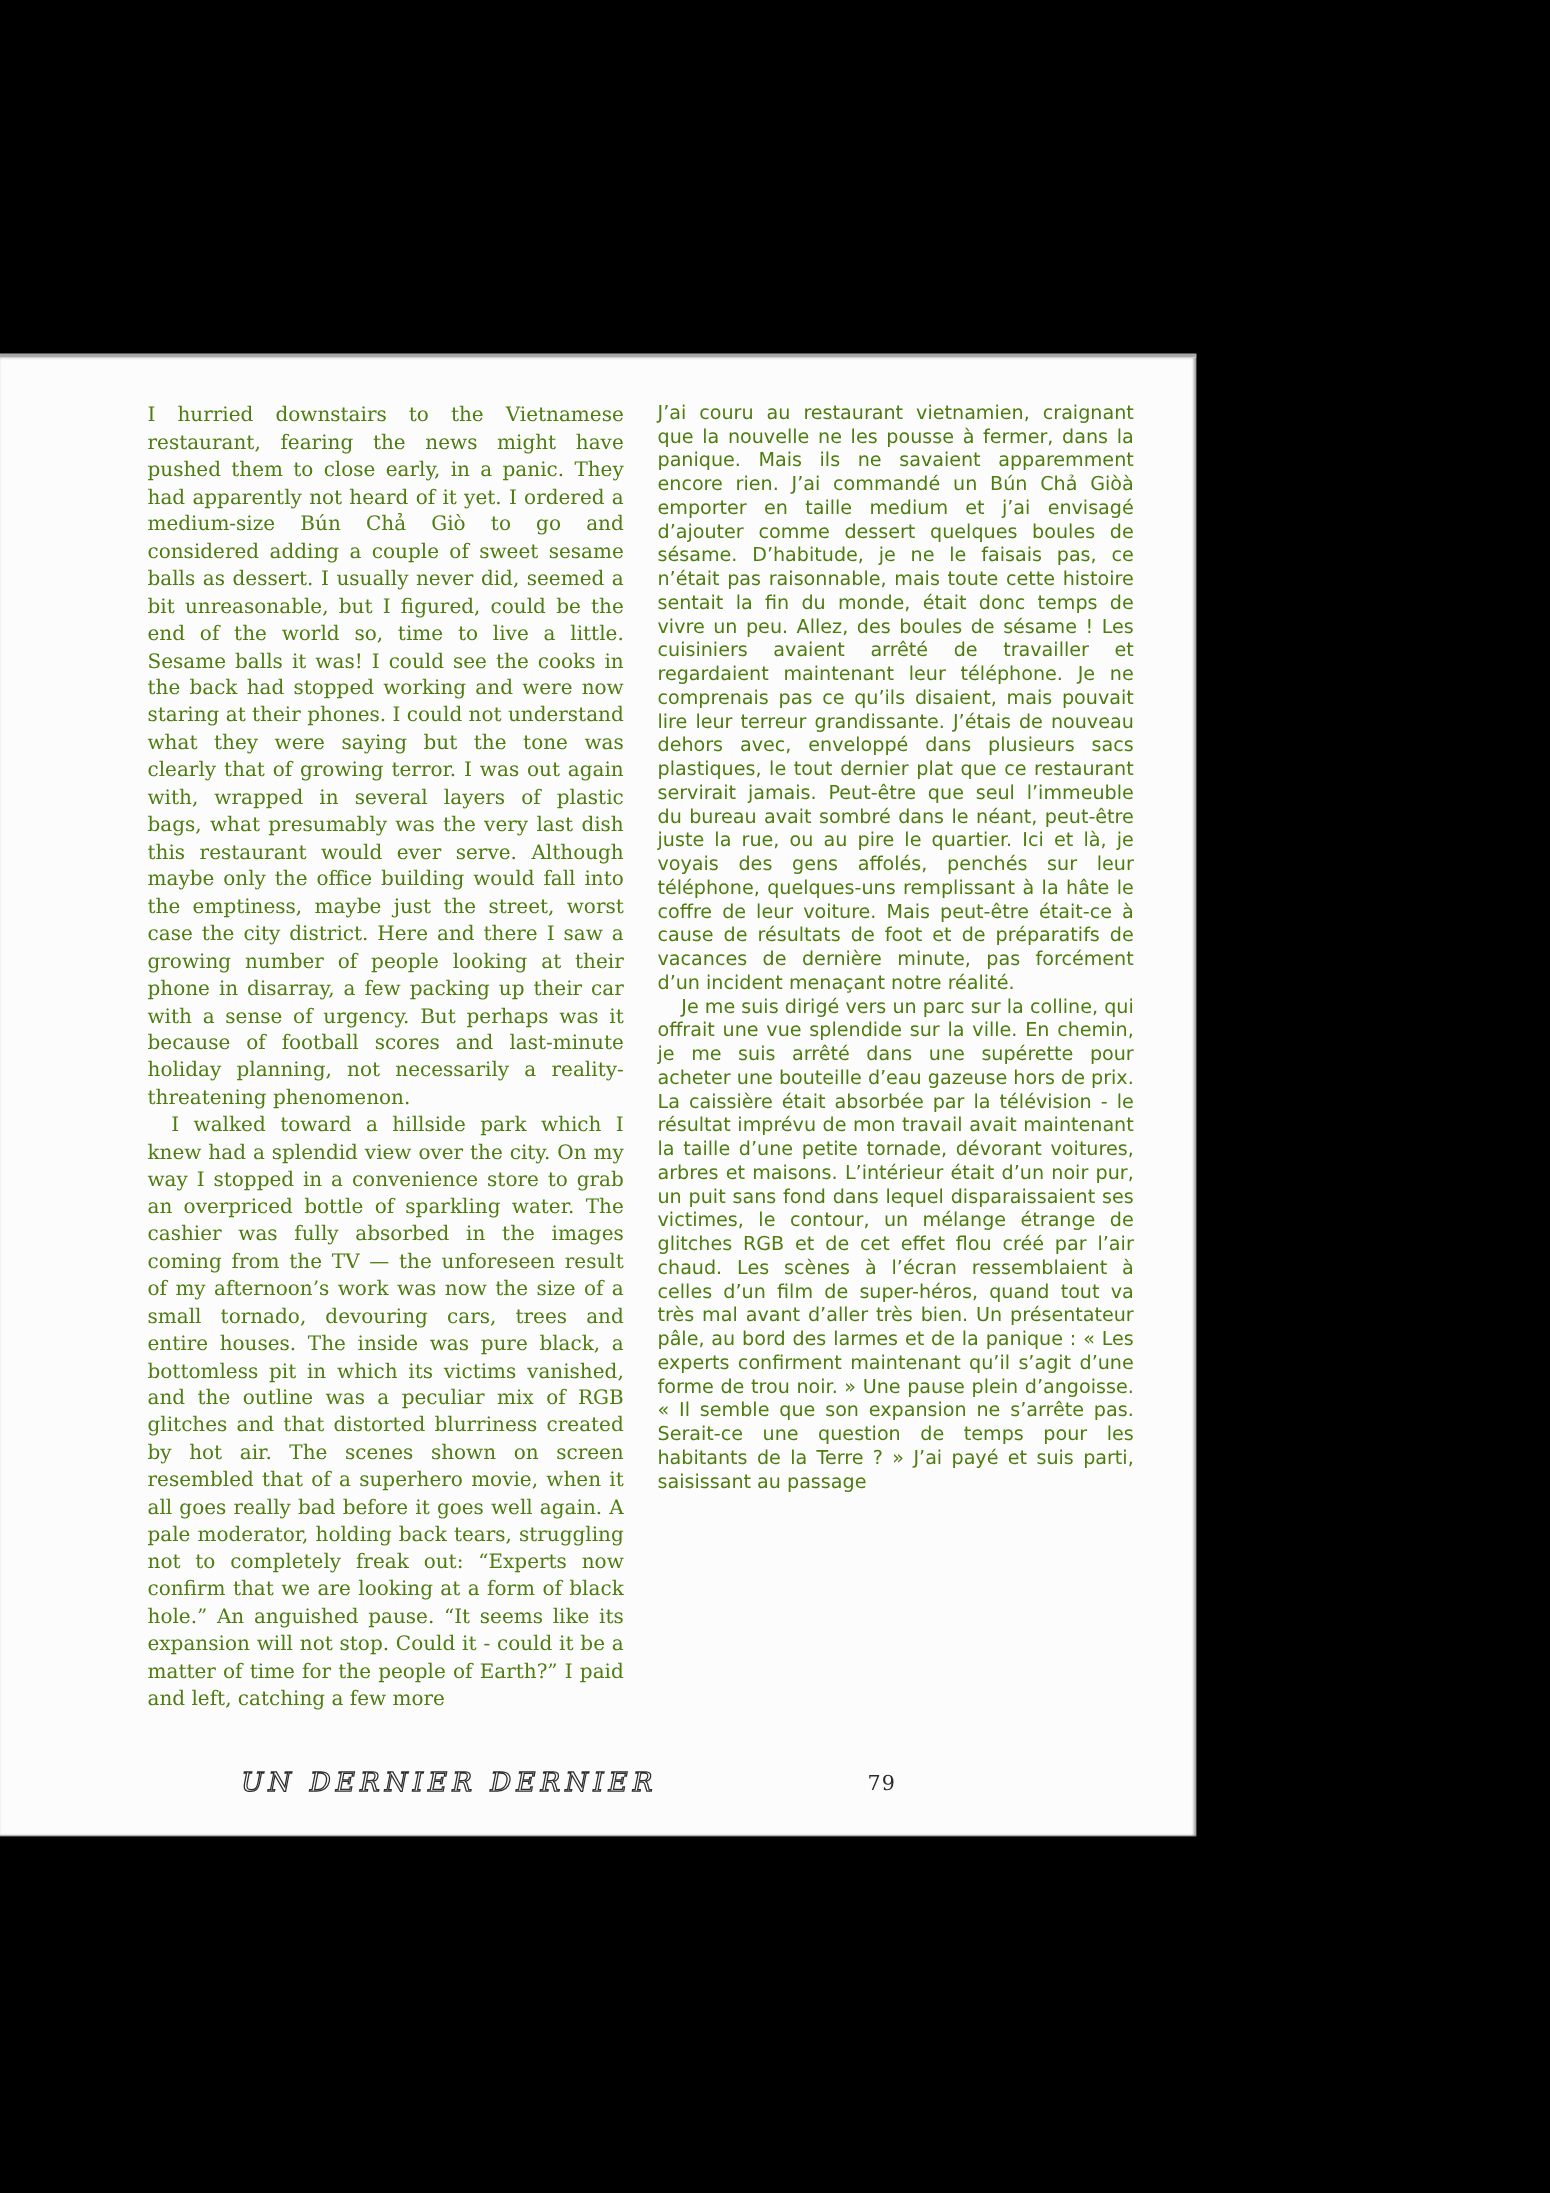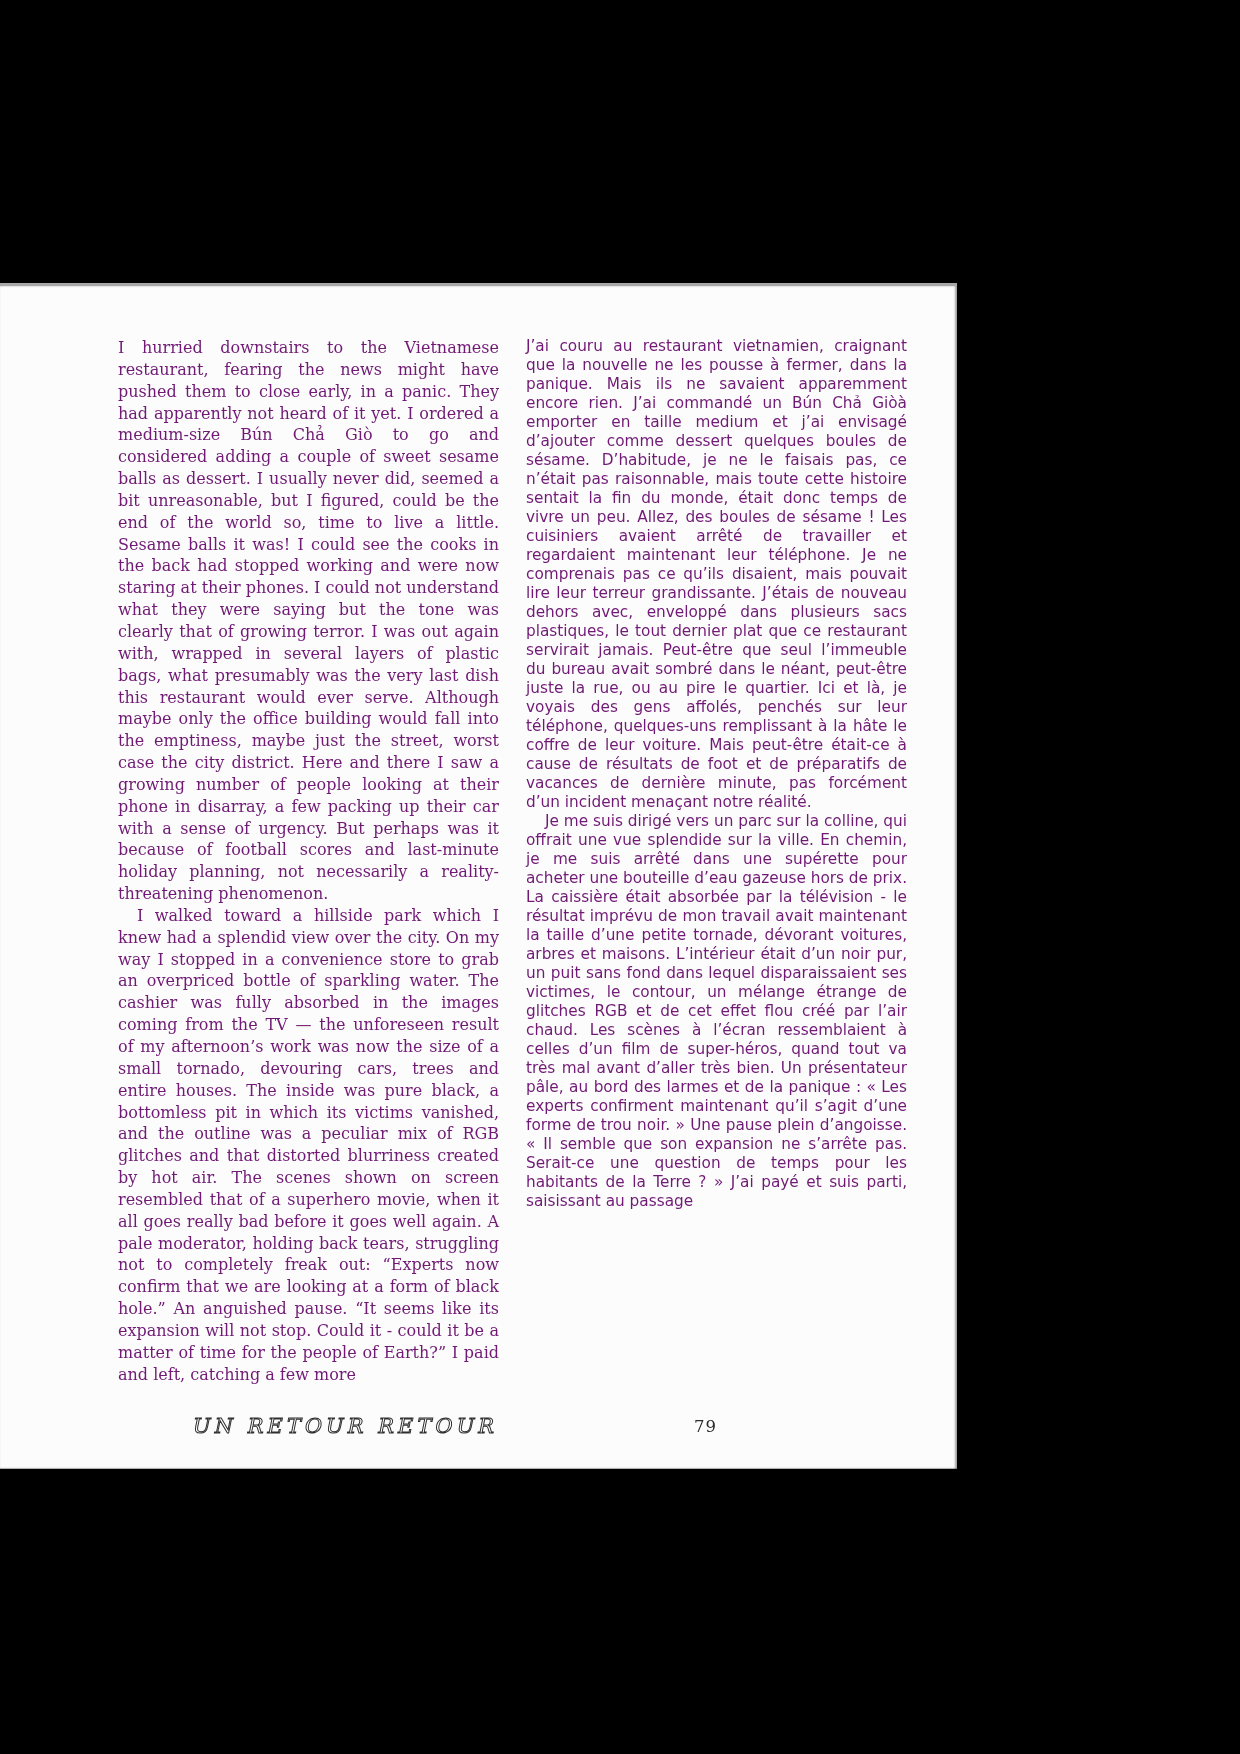--- a/index.html
+++ b/index.html
@@ -20,23 +20,23 @@
     top: 283px;
     width: 957px;
     height: 1186px;
     background: #fcfcfc;
     border-top: 3px solid #a8a8a8;
     box-shadow: inset -2px 0 2px rgba(0,0,0,0.35), inset 0 -1px 1px rgba(0,0,0,0.25);
     box-sizing: border-box;
   }
   .text-column {
     position: absolute;
-    top: 51px;
+    top: 35px;
     text-align: justify;
-    color: #701a75;
+    color: #4d7c0f;
   }
   .text-column p {
     margin: 0;
     padding: 0;
   }
   .text-column p.indented {
     text-indent: 19px;
   }
   .col-english {
     left: 118px;
@@ -84,18 +84,18 @@
     <div class="text-column col-english" lang="en">
       <p>I hurried downstairs to the Vietnamese restaurant, fearing the news might have pushed them to close early, in a panic. They had apparently not heard of it yet. I ordered a medium-size Bún Chả Giò to go and considered adding a couple of sweet sesame balls as dessert. I usually never did, seemed a bit unreasonable, but I figured, could be the end of the world so, time to live a little. Sesame balls it was! I could see the cooks in the back had stopped working and were now staring at their phones. I could not understand what they were saying but the tone was clearly that of growing terror. I was out again with, wrapped in several layers of plastic bags, what presumably was the very last dish this restaurant would ever serve. Although maybe only the office building would fall into the emptiness, maybe just the street, worst case the city district. Here and there I saw a growing number of people looking at their phone in disarray, a few packing up their car with a sense of urgency. But perhaps was it because of football scores and last-minute holiday planning, not necessarily a reality-threatening phenomenon.</p>
       <p class="indented">I walked toward a hillside park which I knew had a splendid view over the city. On my way I stopped in a convenience store to grab an overpriced bottle of sparkling water. The cashier was fully absorbed in the images coming from the TV — the unforeseen result of my afternoon’s work was now the size of a small tornado, devouring cars, trees and entire houses. The inside was pure black, a bottomless pit in which its victims vanished, and the outline was a peculiar mix of RGB glitches and that distorted blurriness created by hot air. The scenes shown on screen resembled that of a superhero movie, when it all goes really bad before it goes well again. A pale moderator, holding back tears, struggling not to completely freak out: “Experts now confirm that we are looking at a form of black hole.” An anguished pause. “It seems like its expansion will not stop. Could it - could it be a matter of time for the people of Earth?” I paid and left, catching a few more</p>
     </div>
 
     <div class="text-column col-french" lang="fr">
       <p>J’ai couru au restaurant vietnamien, craignant que la nouvelle ne les pousse à fermer, dans la panique. Mais ils ne savaient apparemment encore rien. J’ai commandé un Bún Chả Giòà emporter en taille medium et j’ai envisagé d’ajouter comme dessert quelques boules de sésame. D’habitude, je ne le faisais pas, ce n’était pas raisonnable, mais toute cette histoire sentait la fin du monde, était donc temps de vivre un peu. Allez, des boules de sésame ! Les cuisiniers avaient arrêté de travailler et regardaient maintenant leur téléphone. Je ne comprenais pas ce qu’ils disaient, mais pouvait lire leur terreur grandissante. J’étais de nouveau dehors avec, enveloppé dans plusieurs sacs plastiques, le tout dernier plat que ce restaurant servirait jamais. Peut-être que seul l’immeuble du bureau avait sombré dans le néant, peut-être juste la rue, ou au pire le quartier. Ici et là, je voyais des gens affolés, penchés sur leur téléphone, quelques-uns remplissant à la hâte le coffre de leur voiture. Mais peut-être était-ce à cause de résultats de foot et de préparatifs de vacances de dernière minute, pas forcément d’un incident menaçant notre réalité.</p>
       <p class="indented">Je me suis dirigé vers un parc sur la colline, qui offrait une vue splendide sur la ville. En chemin, je me suis arrêté dans une supérette pour acheter une bouteille d’eau gazeuse hors de prix. La caissière était absorbée par la télévision - le résultat imprévu de mon travail avait maintenant la taille d’une petite tornade, dévorant voitures, arbres et maisons. L’intérieur était d’un noir pur, un puit sans fond dans lequel disparaissaient ses victimes, le contour, un mélange étrange de glitches RGB et de cet effet flou créé par l’air chaud. Les scènes à l’écran ressemblaient à celles d’un film de super-héros, quand tout va très mal avant d’aller très bien. Un présentateur pâle, au bord des larmes et de la panique : « Les experts confirment maintenant qu’il s’agit d’une forme de trou noir. » Une pause plein d’angoisse. « Il semble que son expansion ne s’arrête pas. Serait-ce une question de temps pour les habitants de la Terre ? » J’ai payé et suis parti, saisissant au passage</p>
     </div>
 
-    <div class="running-title">UN RETOUR RETOUR</div>
+    <div class="running-title">UN DERNIER DERNIER</div>
 
     <div class="page-number">79</div>
 
   </div>
 </div>
 
 </body></html>

